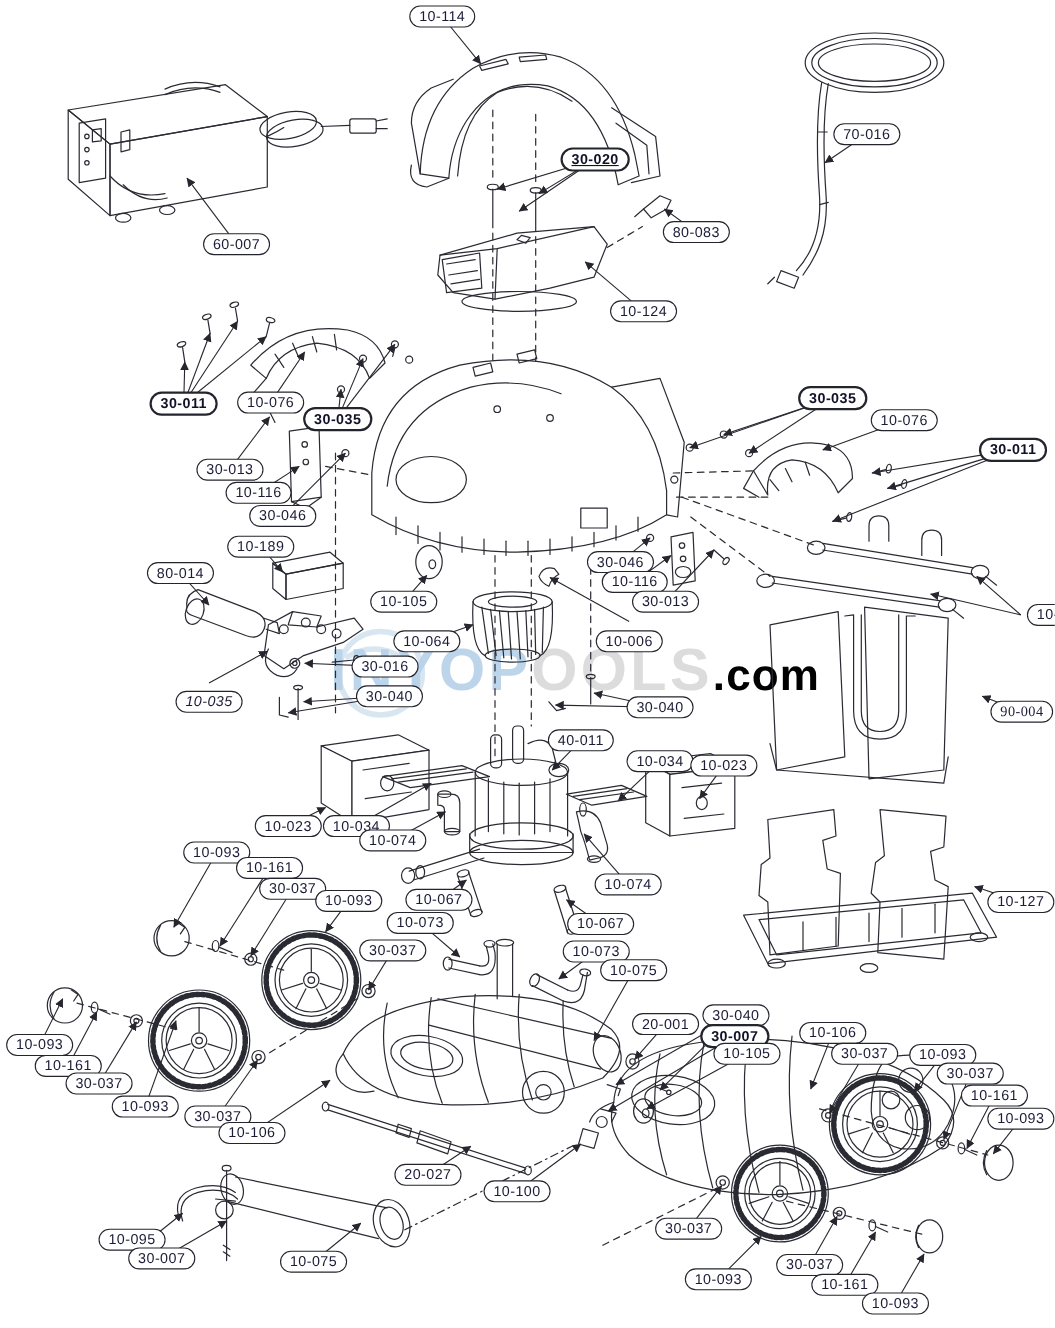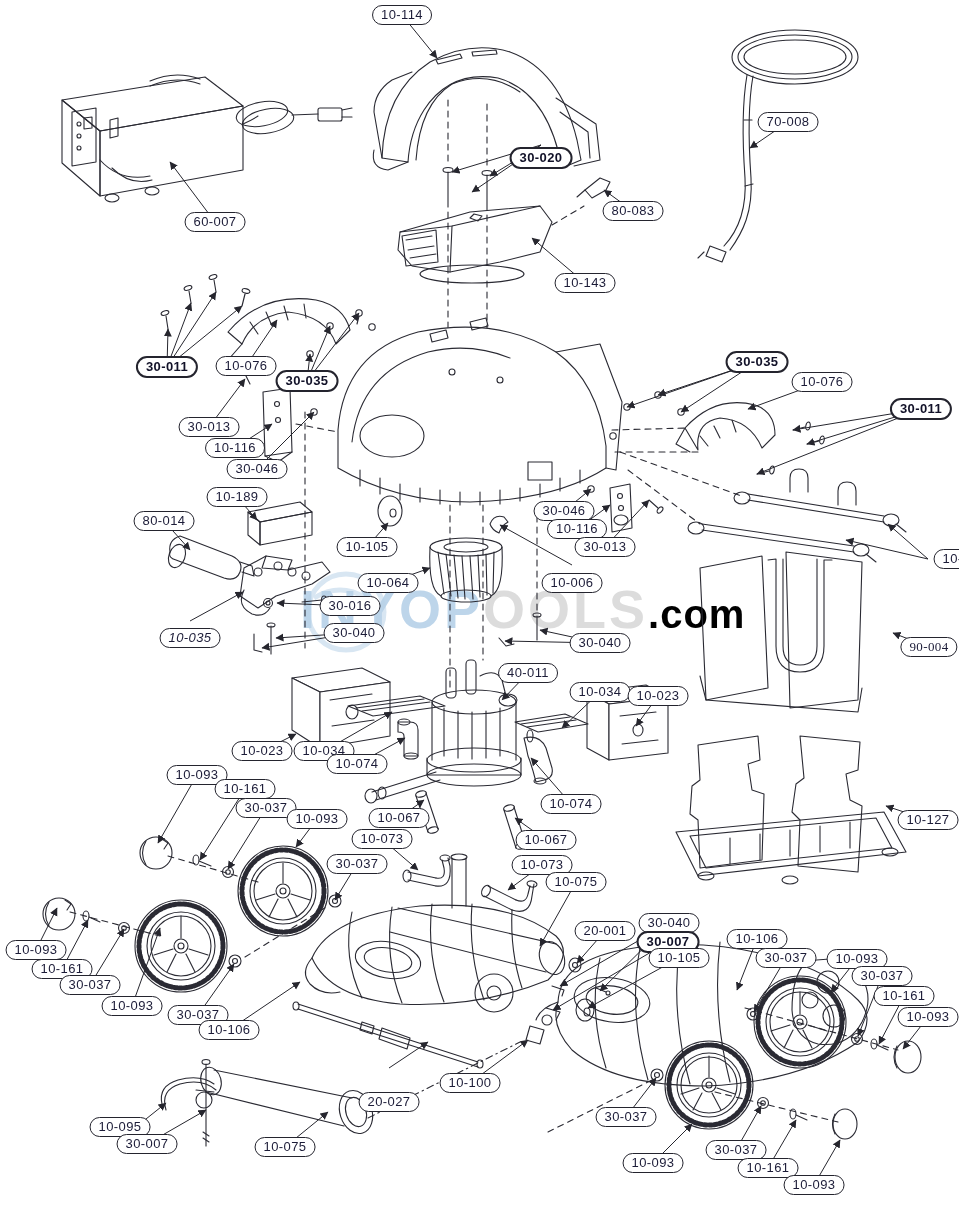--- a/index.html
+++ b/index.html
@@ -594,25 +594,25 @@
         <line x1="626" y1="1117" x2="656" y2="1078" class="leader" marker-end="url(#arr)"></line>
         <line x1="653" y1="1163" x2="692" y2="1124" class="leader" marker-end="url(#arr)"></line>
         <line x1="736" y1="1150" x2="761" y2="1106" class="leader" marker-end="url(#arr)"></line>
         <line x1="768" y1="1168" x2="796" y2="1120" class="leader" marker-end="url(#arr)"></line>
         <line x1="814" y1="1185" x2="840" y2="1140" class="leader" marker-end="url(#arr)"></line>
       </g>
   </svg>
 
   <div id="labels">
       <div class="plabel" style="left: 402px; top: 15px;">10-114</div>
-      <div class="plabel bold" style="left: 541px; top: 158px;">30-020</div>
-      <div class="plabel" style="left: 788px; top: 122px;">70-008</div>
+      <div class="plabel bold" style="left: 541px; top: 145px; text-decoration: underline;">30-020</div>
+      <div class="plabel" style="left: 788px; top: 122px;">70-016</div>
       <div class="plabel" style="left: 215px; top: 222px;">60-007</div>
       <div class="plabel" style="left: 633px; top: 211px;">80-083</div>
-      <div class="plabel" style="left: 585px; top: 283px;">10-143</div>
+      <div class="plabel" style="left: 585px; top: 283px;">10-124</div>
       <div class="plabel bold" style="left: 167px; top: 367px;">30-011</div>
       <div class="plabel" style="left: 246px; top: 366px;">10-076</div>
       <div class="plabel bold" style="left: 307px; top: 381px;">30-035</div>
       <div class="plabel bold" style="left: 757px; top: 362px;">30-035</div>
       <div class="plabel" style="left: 822px; top: 382px;">10-076</div>
       <div class="plabel bold" style="left: 921px; top: 409px;">30-011</div>
       <div class="plabel" style="left: 209px; top: 427px;">30-013</div>
       <div class="plabel" style="left: 235px; top: 448px;">10-116</div>
       <div class="plabel" style="left: 257px; top: 469px;">30-046</div>
       <div class="plabel" style="left: 237px; top: 497px;">10-189</div>
@@ -656,21 +656,21 @@
       <div class="plabel" style="left: 857px; top: 959px;">10-093</div>
       <div class="plabel" style="left: 882px; top: 976px;">30-037</div>
       <div class="plabel" style="left: 904px; top: 996px;">10-161</div>
       <div class="plabel" style="left: 928px; top: 1017px;">10-093</div>
       <div class="plabel" style="left: 36px; top: 950px;">10-093</div>
       <div class="plabel" style="left: 62px; top: 969px;">10-161</div>
       <div class="plabel" style="left: 90px; top: 985px;">30-037</div>
       <div class="plabel" style="left: 132px; top: 1006px;">10-093</div>
       <div class="plabel" style="left: 198px; top: 1015px;">30-037</div>
       <div class="plabel" style="left: 229px; top: 1030px;">10-106</div>
-      <div class="plabel" style="left: 389px; top: 1068px; margin-top: 34px;">20-027</div>
+      <div class="plabel" style="left: 389px; top: 1068px;">20-027</div>
       <div class="plabel" style="left: 470px; top: 1083px;">10-100</div>
       <div class="plabel" style="left: 120px; top: 1127px;">10-095</div>
       <div class="plabel" style="left: 147px; top: 1144px;">30-007</div>
       <div class="plabel" style="left: 285px; top: 1147px;">10-075</div>
       <div class="plabel" style="left: 626px; top: 1117px;">30-037</div>
       <div class="plabel" style="left: 653px; top: 1163px;">10-093</div>
       <div class="plabel" style="left: 736px; top: 1150px;">30-037</div>
       <div class="plabel" style="left: 768px; top: 1168px;">10-161</div>
       <div class="plabel" style="left: 814px; top: 1185px;">10-093</div>
     </div>

